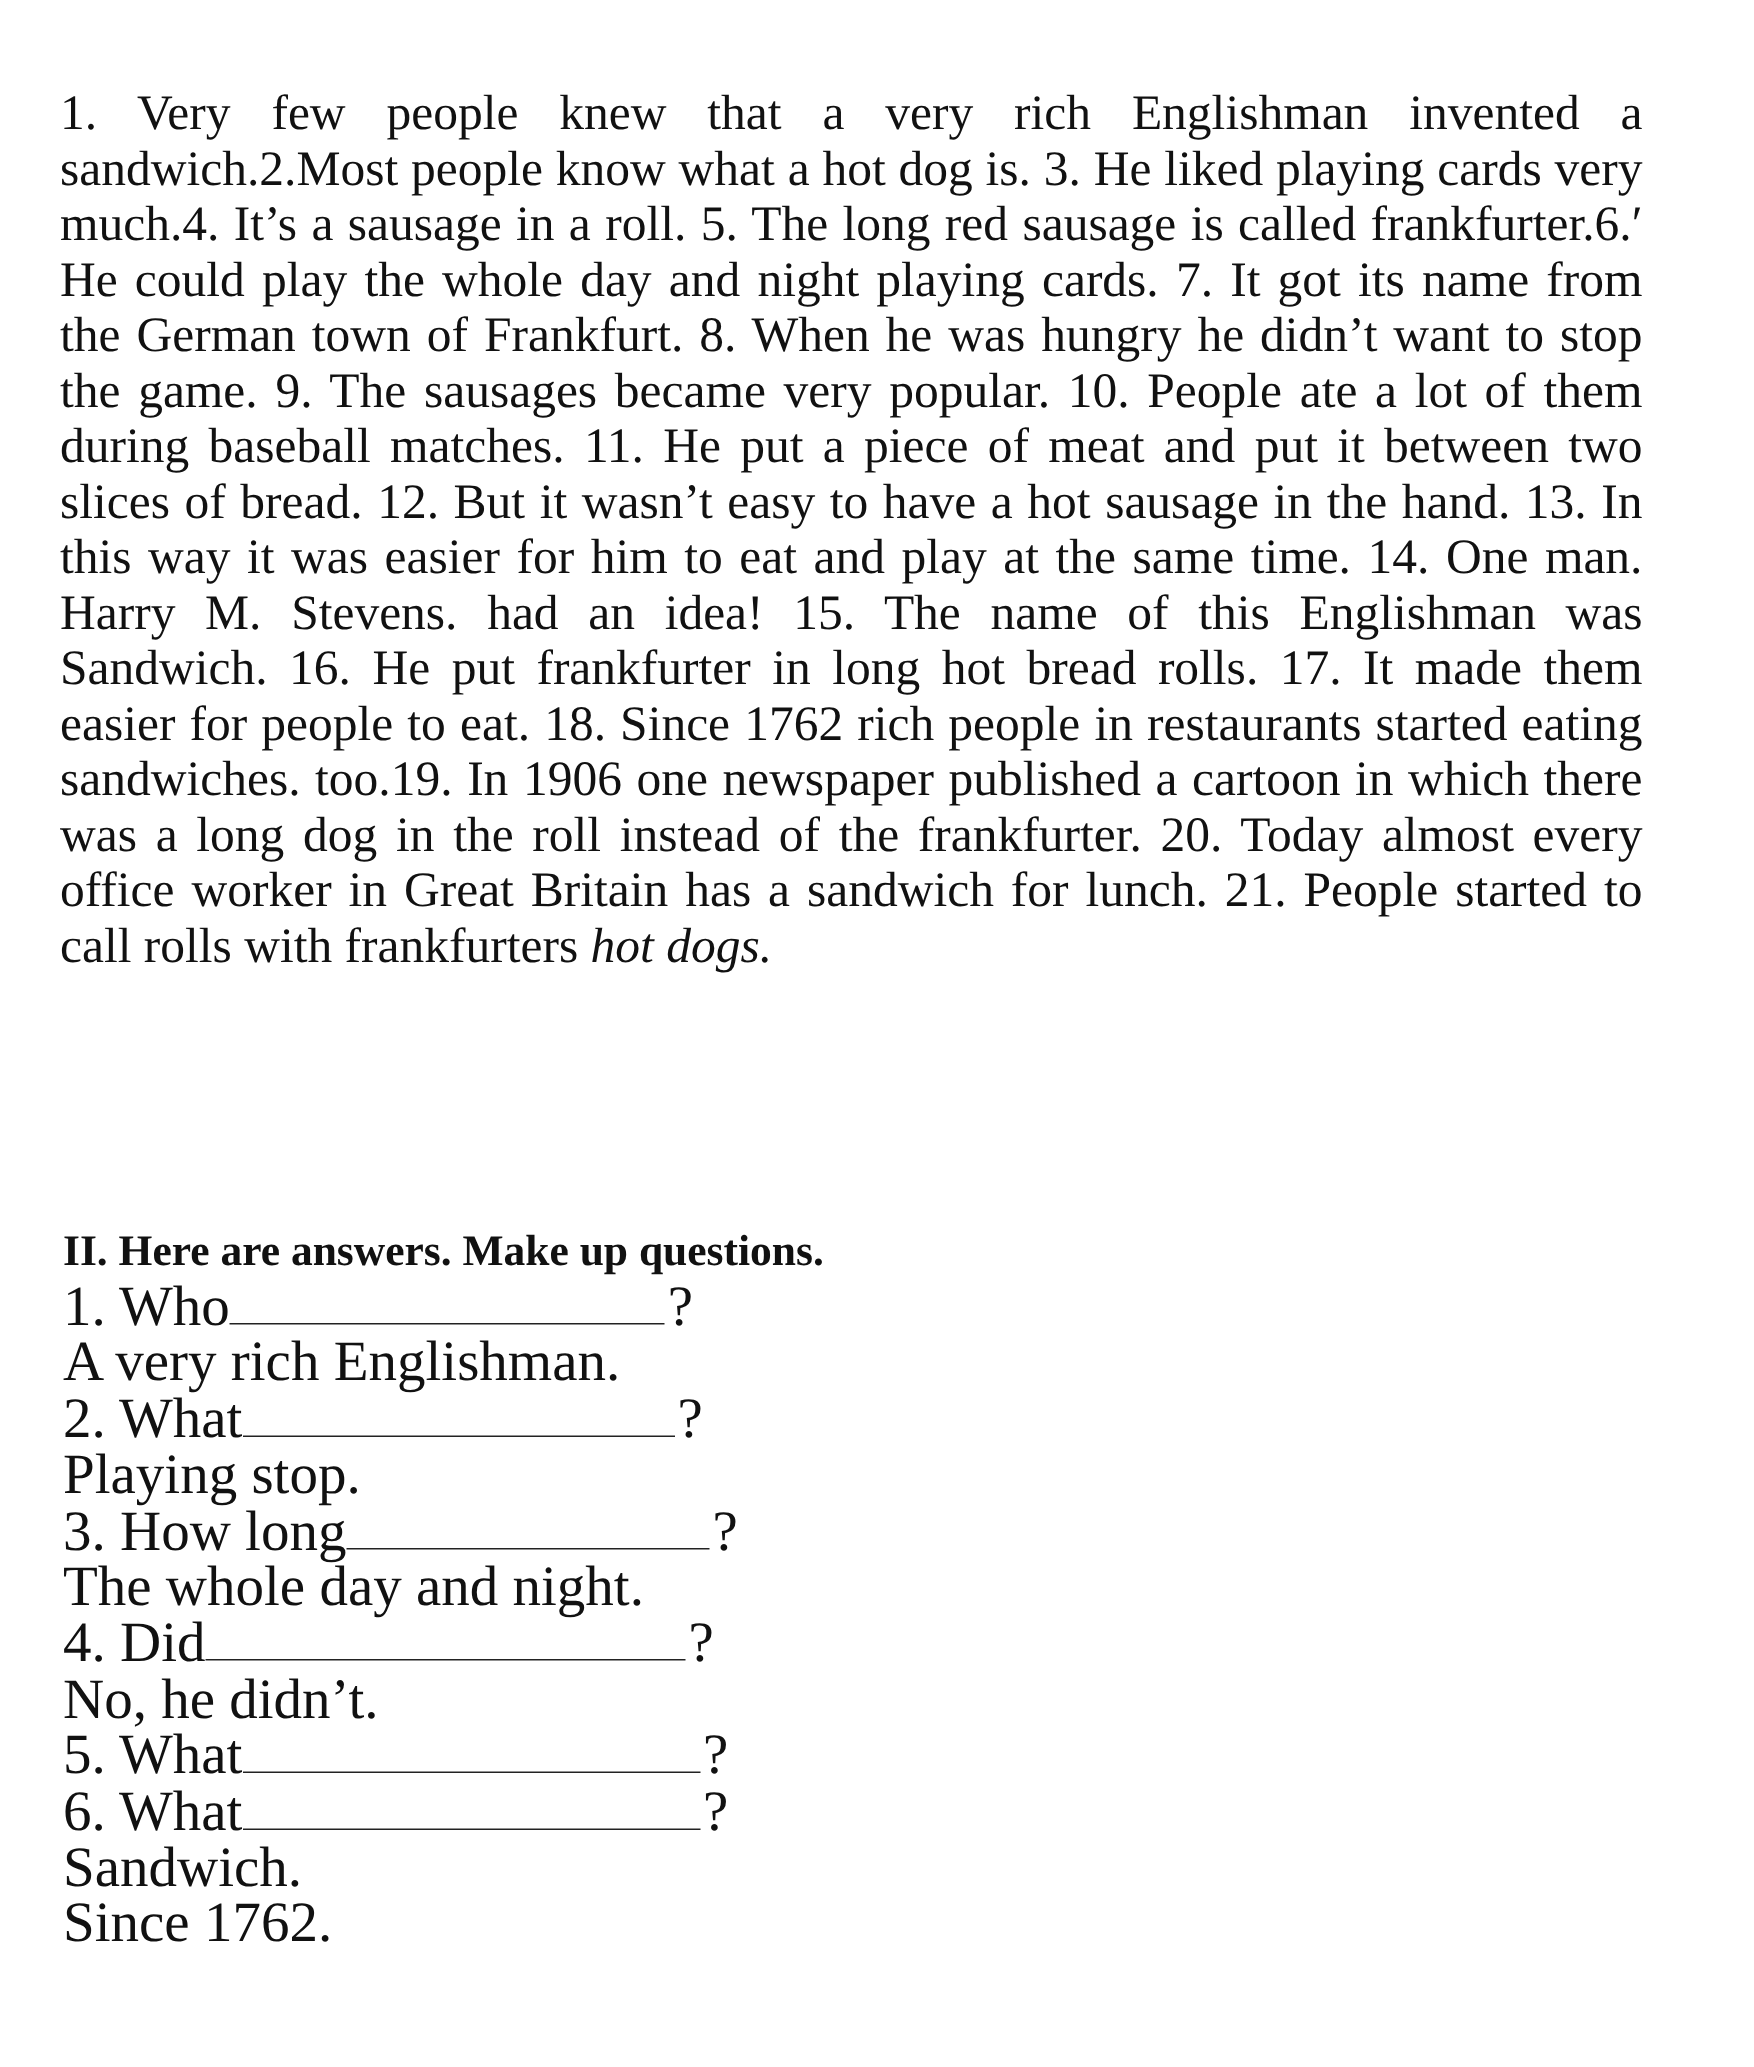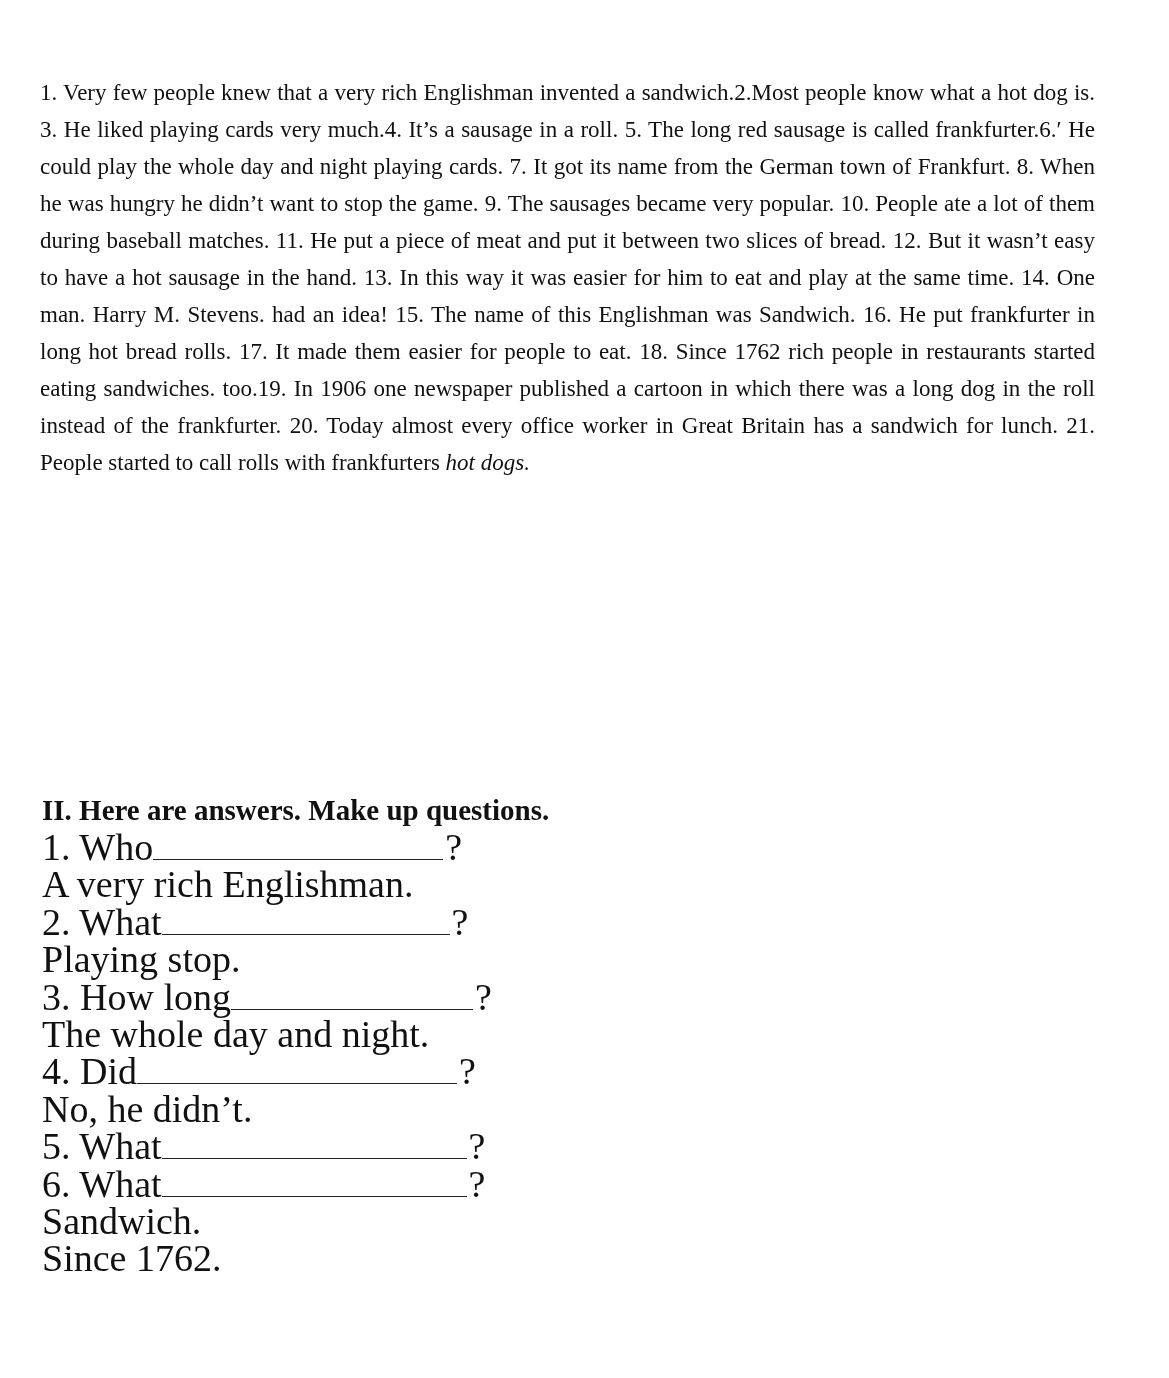--- a/index.html
+++ b/index.html
@@ -22,36 +22,36 @@
     width: 1055px;
   }
   .task-title {
     font-weight: bold;
     font-size: 30px;
     line-height: 38px;
     margin: 0;
     text-align: justify;
   }
   .passage {
-    margin-top: 44px;
-    font-size: 23px;
+    margin-top: 28px;
+    font-size: 33px;
     line-height: 37px;
     text-align: justify;
     text-align-last: left;
   }
   .passage .sentence {
     display: inline;
   }
   .passage .italic {
     font-style: italic;
   }
   .section2 {
     position: absolute;
     left: 42px;
-    top: 792px;
+    top: 816px;
     width: 820px;
   }
   .section2-title {
     font-weight: bold;
     font-size: 29px;
     line-height: 37px;
     margin: 0;
   }
   .qa-line {
     font-size: 38px;

